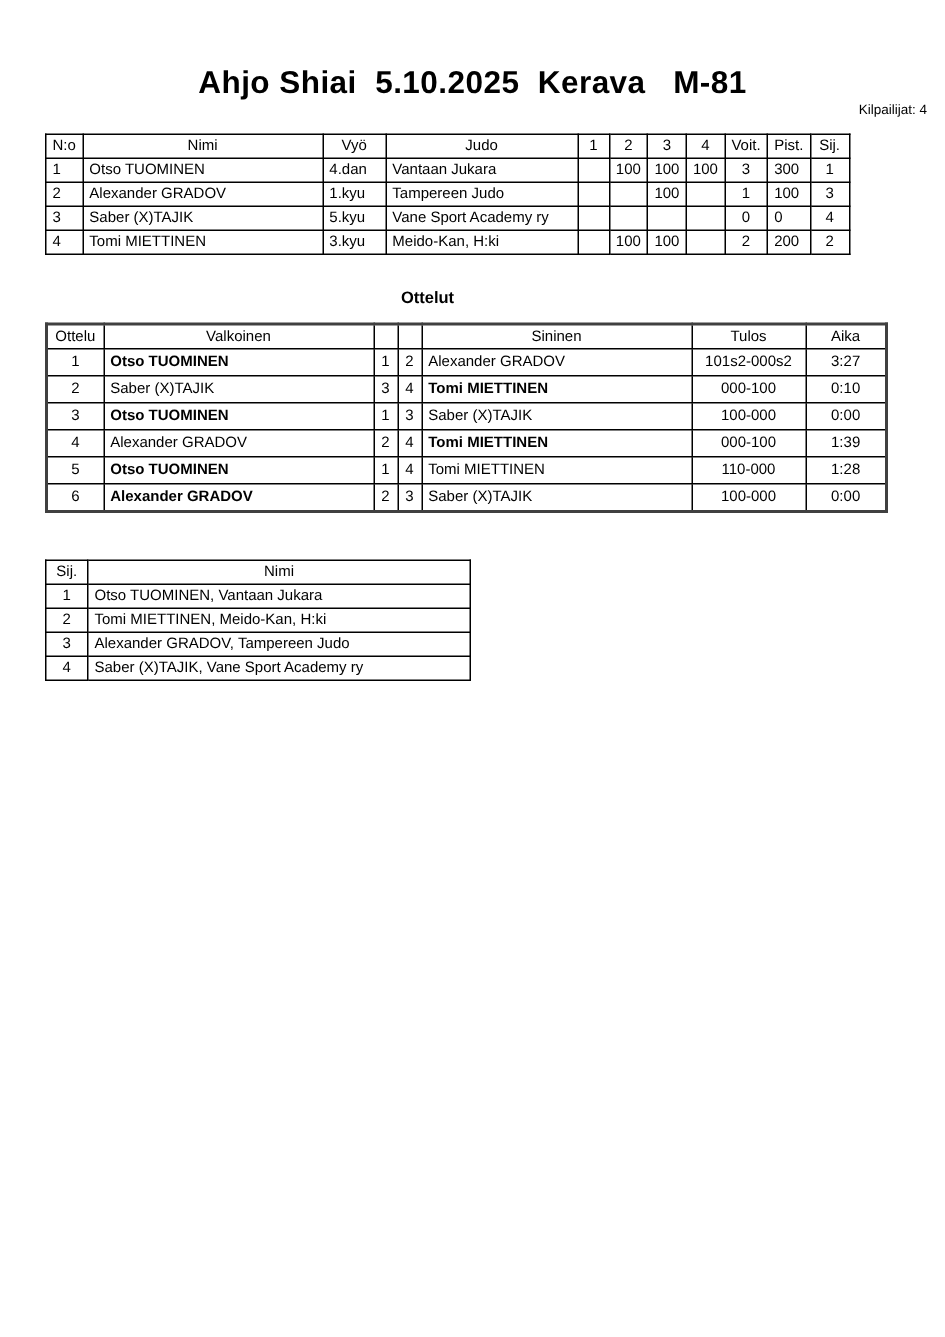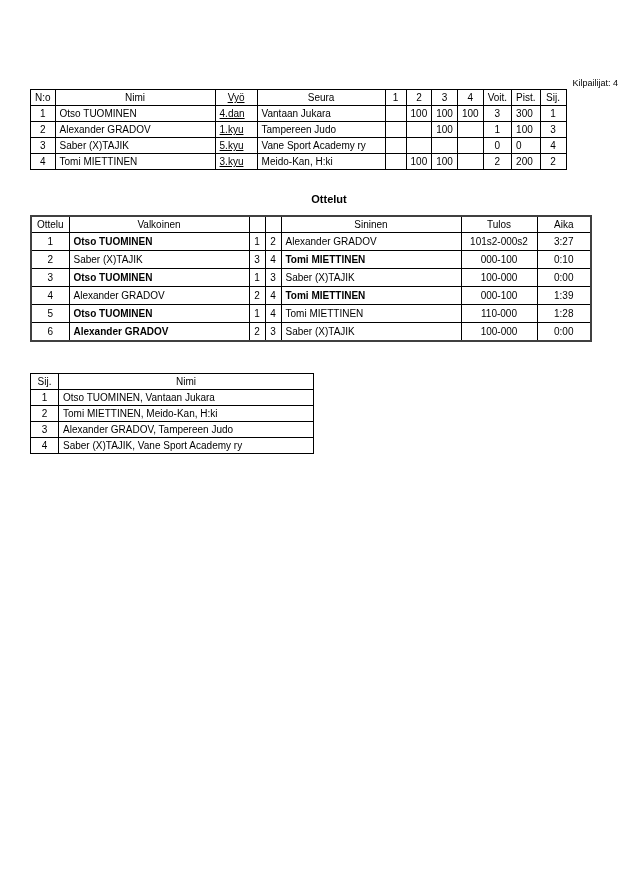--- a/index.html
+++ b/index.html
@@ -40,32 +40,31 @@
     text-align: center;
   }
   #heading-kilpailijat {
     top: 67px;
     left: 0;
     width: 555px;
     margin-top: 36px;
   }
   #heading-ottelut {
     top: 193px;
-    left: 16px;
+    left: 0;
     width: 570px;
-    padding-left: 28px;
   }
   #heading-tulokset {
     top: 353px;
     left: 0;
     width: 320px;
   }
   .count-label {
     position: absolute;
-    top: 78px;
+    top: 68px;
     right: 12px;
     font-size: 9px;
     white-space: pre;
   }
   
   table {
     border-collapse: collapse;
     font-size: 10px;
     background: #ffffff;
   }
@@ -82,23 +81,23 @@
     text-align: center;
   }
   .b { font-weight: bold; }
 
   
   #competitors-table {
     position: absolute;
     top: 89px;
     left: 30px;
   }
-  #competitors-table .col-no      { width: 22px;  text-align: center; }
+  #competitors-table .col-no      { width: 22px;  text-align: left; }
   #competitors-table .col-name    { width: 160px; }
-  #competitors-table .col-belt    { width: 42px; text-decoration: underline;  }
+  #competitors-table .col-belt    { width: 42px;  }
   #competitors-table .col-club    { width: 128px; }
   #competitors-table .col-r       { width: 21px;  text-align: center; }
   #competitors-table .col-w       { width: 26px;  text-align: center; }
   #competitors-table .col-p       { width: 28px;  }
   #competitors-table .col-rank    { width: 26px;  text-align: center; }
 
   
   #matches-table {
     position: absolute;
     top: 215px;
@@ -122,31 +121,32 @@
   }
   #results-table .col-rank { width: 28px; text-align: center; }
   #results-table .col-name { width: 255px; }
   #results-table tbody td { height: 16px; }
 </style>
 </head>
 <body>
 
 <div class="page">
 
+  <div class="doc-title">Ahjo Shiai  5.10.2025  Kerava   M-81</div>
 
   <div class="section-heading" id="heading-kilpailijat">Kilpailijat</div>
   <div class="count-label">Kilpailijat: 4</div>
 
   <table id="competitors-table">
     <thead>
       <tr>
         <th class="col-no">N:o</th>
         <th class="col-name">Nimi</th>
         <th class="col-belt">Vyö</th>
-        <th class="col-club">Seura</th>
+        <th class="col-club">Judo</th>
         <th class="col-r">1</th>
         <th class="col-r">2</th>
         <th class="col-r">3</th>
         <th class="col-r">4</th>
         <th class="col-w">Voit.</th>
         <th class="col-p">Pist.</th>
         <th class="col-rank">Sij.</th>
       </tr>
     </thead>
     <tbody>

